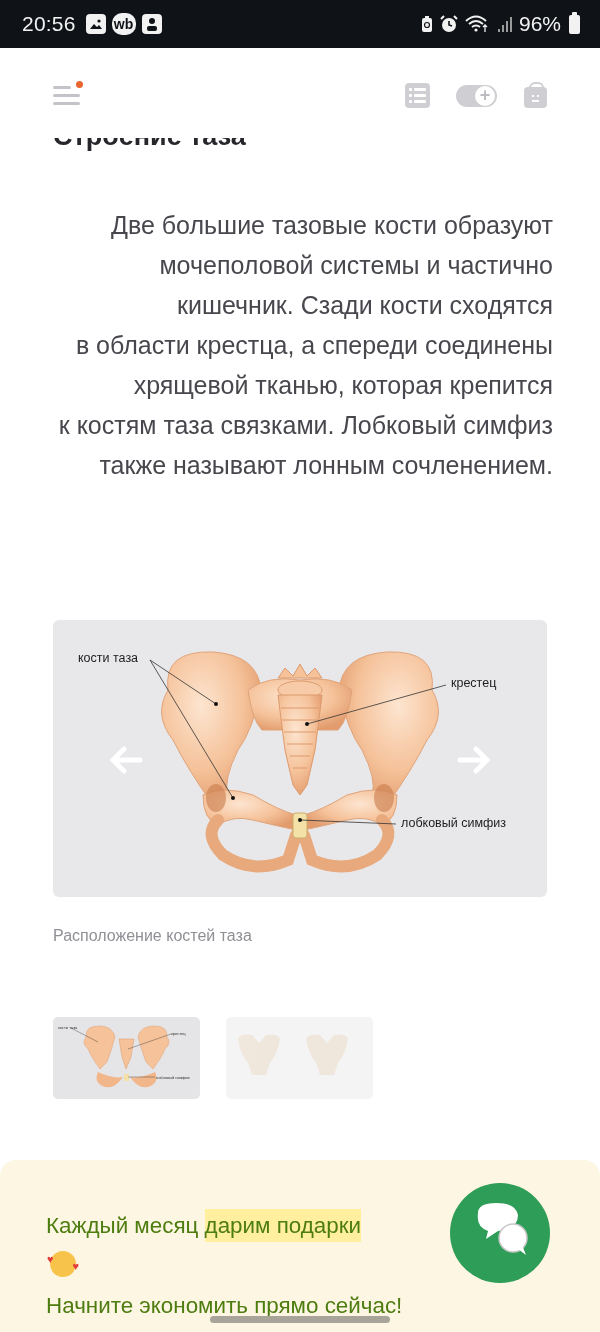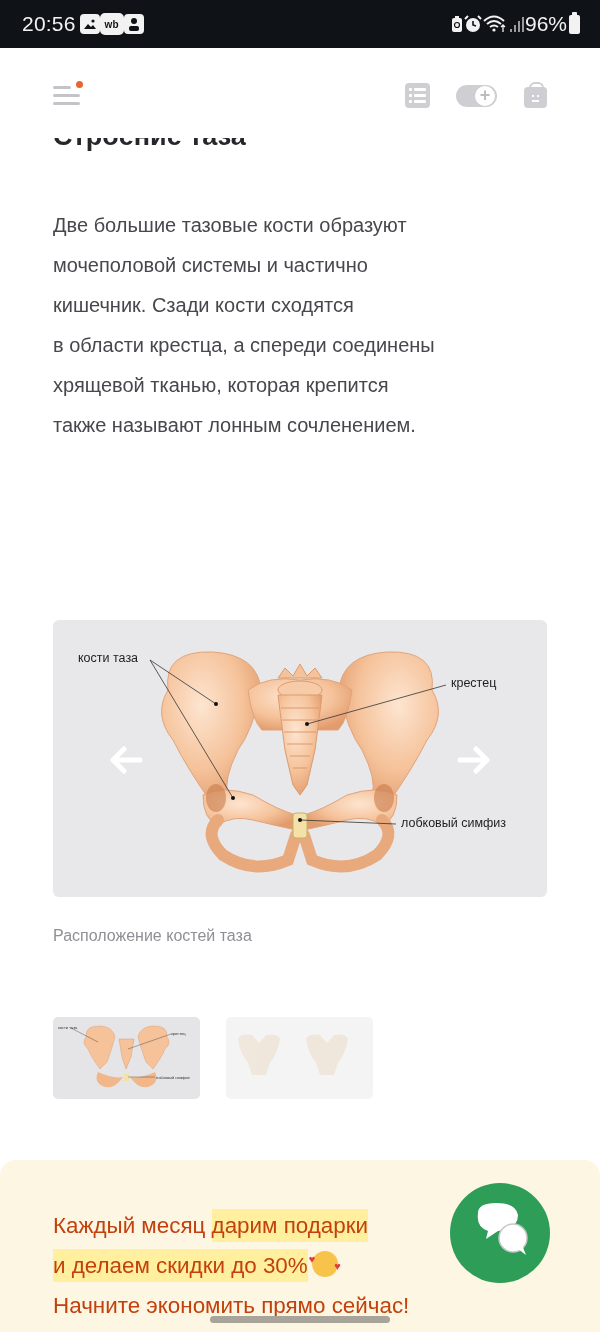--- a/index.html
+++ b/index.html
@@ -1,25 +1,25 @@
 <!DOCTYPE html>
 <html><head>
 <meta charset="utf-8">
 <style>
   * { box-sizing: border-box; margin: 0; padding: 0; }
   html, body { width: 600px; height: 1332px; overflow: hidden; background: #ffffff; }
   body { position: relative; font-family: "Liberation Sans", "DejaVu Sans", sans-serif; color: #3b3b3f; }
 
   
   .status-bar { position: absolute; top: 0; left: 0; width: 600px; height: 48px; background: #0f1217; color: #f2f2f2; display: flex; align-items: center; justify-content: space-between; padding: 0 20px 0 22px; font-size: 21px; }
-  .status-left, .status-right { display: flex; align-items: center; }
+  .status-left, .status-right { display: flex; align-items: center; gap: 6px; }
   .sb-time { margin-right: 4px; letter-spacing: 0.2px; }
   .sb-icon { display: inline-flex; align-items: center; justify-content: center; }
   .sb-box { width: 20px; height: 20px; background: #f2f2f2; border-radius: 4px; color: #0f1217; font-size: 11px; font-weight: bold; }
-  .sb-wb { width: 24px; height: 22px; background: #f2f2f2; border-radius: 5px; color: #0f1217; font-size: 10px; font-weight: bold; }
+  .sb-wb { width: 24px; height: 22px; background: #f2f2f2; border-radius: 10px; color: #0f1217; font-size: 14px; font-weight: bold; }
   .sb-batt { width: 11px; height: 19px; background: #f2f2f2; border-radius: 2px; position: relative; margin-left: 2px; }
   .sb-batt::before { content: ""; position: absolute; top: -3px; left: 3px; width: 5px; height: 3px; background: #f2f2f2; border-radius: 1px 1px 0 0; }
 
   
   .app-header { position: absolute; top: 48px; left: 0; width: 600px; height: 90px; background: #ffffff; z-index: 2; }
   .menu-btn { position: absolute; left: 53px; top: 33px; width: 32px; height: 26px; cursor: pointer; }
   .menu-line { position: absolute; left: 0; height: 3px; background: #c4c4c8; border-radius: 2px; }
   .menu-dot { position: absolute; left: 23px; top: 0; width: 7px; height: 7px; background: #e8652f; border-radius: 50%; }
   .hdr-icon { position: absolute; top: 35px; cursor: pointer; }
   .list-icon { left: 405px; width: 25px; height: 25px; background: #cfcfd3; border-radius: 4px; }
@@ -28,39 +28,39 @@
   .toggle-knob { position: absolute; right: 2px; top: 1px; width: 20px; height: 20px; background: #ffffff; border-radius: 50%; color: #bdbdc1; font-size: 18px; line-height: 19px; text-align: center; font-weight: bold; }
   .bag-icon { left: 524px; width: 23px; height: 21px; top: 39px; background: #cfcfd3; border-radius: 4px; }
   .bag-icon::before { content: ""; position: absolute; left: 5px; top: -5px; width: 11px; height: 7px; border: 2px solid #cfcfd3; border-bottom: none; border-radius: 6px 6px 0 0; }
   .bag-face { position: absolute; left: 7px; top: 8px; width: 9px; height: 6px; }
   .bag-face::before, .bag-face::after { content: ""; position: absolute; top: 0; width: 2px; height: 2px; background: #fff; }
   .bag-face::before { left: 1px; } .bag-face::after { right: 1px; }
   .bag-mouth { position: absolute; left: 8px; top: 13px; width: 7px; height: 2px; background: #fff; }
 
   
   .section-title { position: absolute; left: 53px; top: 121px; font-size: 27px; font-weight: bold; color: #26262b; z-index: 1; }
-  .body-text { position: absolute; left: 53px; top: 205px; width: 500px; font-size: 20px; line-height: 40px; color: #47474d; }
+  .body-text { position: absolute; left: 53px; top: 205px; width: 500px; font-size: 25px; line-height: 40px; color: #47474d; text-align: right; }
   .body-text span { display: block; white-space: nowrap; }
 
   
   .figure { position: absolute; left: 53px; top: 620px; width: 494px; height: 277px; background: #e8e8ea; border-radius: 6px; overflow: hidden; }
   .arrow-btn { position: absolute; top: 122px; width: 40px; height: 36px; cursor: pointer; }
   .arrow-left { left: 53px; }
   .arrow-right { left: 401px; }
   .fig-label { position: absolute; font-size: 12.5px; color: #1d1d1f; white-space: nowrap; }
 
   .caption { position: absolute; left: 53px; top: 927px; font-size: 16px; color: #8f8f95; }
 
   .thumb { position: absolute; top: 1017px; width: 147px; height: 82px; border-radius: 5px; overflow: hidden; cursor: pointer; }
   .thumb-1 { left: 53px; background: #e5e5e7; }
   .thumb-2 { left: 226px; background: #f4f4f5; }
 
   
   .promo { position: absolute; left: 0; top: 1160px; width: 600px; height: 172px; background: #fdf6e3; border-radius: 16px 16px 0 0; }
-  .promo-text { position: absolute; left: 53px; top: 46px; font-size: 22.4px; line-height: 40px; color: #c2410c; }
+  .promo-text { position: absolute; left: 46px; top: 46px; font-size: 22.4px; line-height: 40px; color: #4d7c0f; }
   .promo-text div { white-space: nowrap; }
   .hl { background: #ffef9f; padding: 4px 0; }
   .emoji { display: inline-block; width: 26px; height: 26px; border-radius: 50%; background: #f7c34a; vertical-align: -4px; position: relative; margin-left: 4px; }
   .emoji::before, .emoji::after { content: "♥"; position: absolute; color: #e33b3b; font-size: 11px; }
   .emoji::before { right: -3px; top: -5px; }
   .emoji::after { left: -3px; bottom: -2px; }
   .chat-fab { position: absolute; left: 450px; top: 23px; width: 100px; height: 100px; border-radius: 50%; background: #2e9d57; cursor: pointer; }
   .home-indicator { position: absolute; left: 210px; top: 1316px; width: 180px; height: 7px; background: #a8a49a; border-radius: 4px; }
 </style>
 </head>
@@ -145,20 +145,21 @@
 </div>
 
 <h2 class="section-title">Строение таза</h2>
 
 <div class="body-text">
   <span>Две большие тазовые кости образуют</span>
   <span>мочеполовой системы и частично</span>
   <span>кишечник. Сзади кости сходятся</span>
   <span>в области крестца, а спереди соединены</span>
   <span>хрящевой тканью, которая крепится</span>
+  <span>к костям таза связками. Лобковый симфиз</span>
   <span>также называют лонным сочленением.</span>
 </div>
 
 <div class="figure">
   <svg width="494" height="277" viewBox="0 0 494 277" style="position:absolute;left:0;top:0;">
     <defs>
       <radialGradient id="bone" cx="40%" cy="35%" r="70%">
         <stop offset="0%" stop-color="#fde5d0"></stop>
         <stop offset="60%" stop-color="#f5c29a"></stop>
         <stop offset="100%" stop-color="#e29b6c"></stop>
@@ -243,21 +244,21 @@
     </g>
   </svg>
 </div>
 
 <div class="promo">
   <div class="promo-text">
     <div>
       <span>Каждый месяц </span><span class="hl">дарим подарки</span>
     </div>
     <div>
-      <span class="hl">и делаем скидки до 30%</span><span class="emoji"></span>
+      <span class="emoji"></span>
     </div>
     <div>Начните экономить прямо сейчас!</div>
   </div>
   <div class="chat-fab">
     <svg width="100" height="100" viewBox="0 0 100 100">
       <path d="M28 30 Q28 20 46 20 Q66 20 68 32 Q68 46 48 48 L36 56 L38 48 Q26 44 28 30 Z" fill="#ffffff"></path>
       <circle cx="63" cy="55" r="14" fill="#ffffff" stroke="#c8c8c8" stroke-width="1.5"></circle>
       <path d="M68 66 L76 72 L72 62 Z" fill="#ffffff"></path>
     </svg>
   </div>

